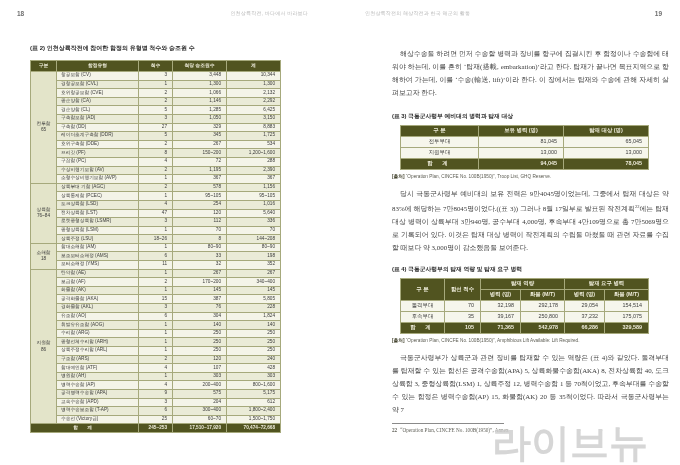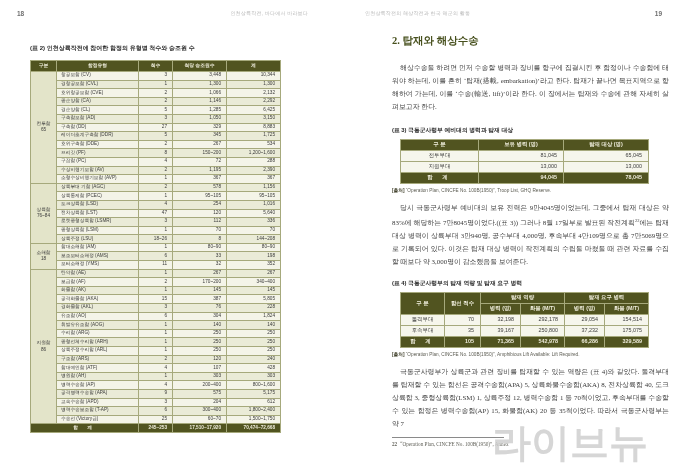--- a/index.html
+++ b/index.html
@@ -346,21 +346,20 @@
     </table>
   </div>
 
   <div>
     <div class="runhead rh">
       <span class="runtitle">인천상륙작전의 해상작전과 한국 해군의 활동</span>
       <span class="pagenum">19</span>
     </div>
 
     <div class="content">
-      <h2 class="sec-title">2. 탑재와 해상수송</h2>
 
       <p class="body" id="para1"><span>해상수송을 하려면 먼저 수송할 병력과 장비를 항구에 집결시킨 후 함정이나 수송함에 태워야 하는데, 이를 흔히 ‘탑재(搭載, embarkation)’라고 한다. 탑재가 끝나면 목표지역으로 항해하여 가는데, 이를 ‘수송(輸送, lift)’이라 한다. 이 장에서는 탑재와 수송에 관해 자세히 살펴보고자 한다.</span></p>
 
       <div class="cap" id="cap3">(표 3) 극동군사령부 예비대의 병력과 탑재 대상</div>
       <table id="t3" class="dt">
         <colgroup>
             <col style="width:78px">
             <col style="width:85px">
             <col style="width:85px">
           </colgroup>

